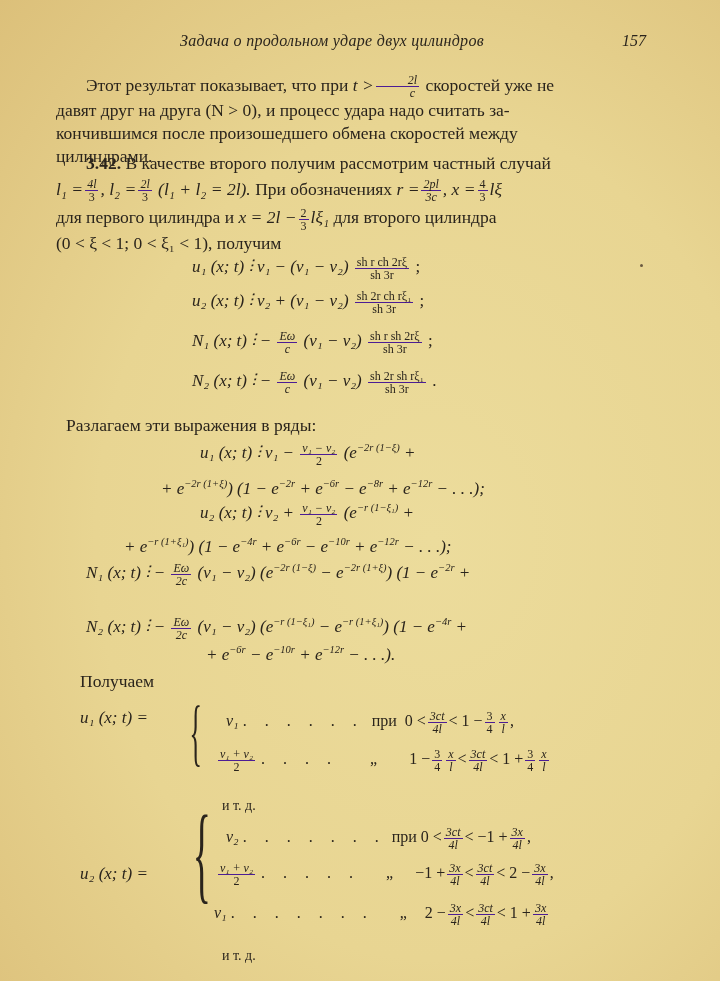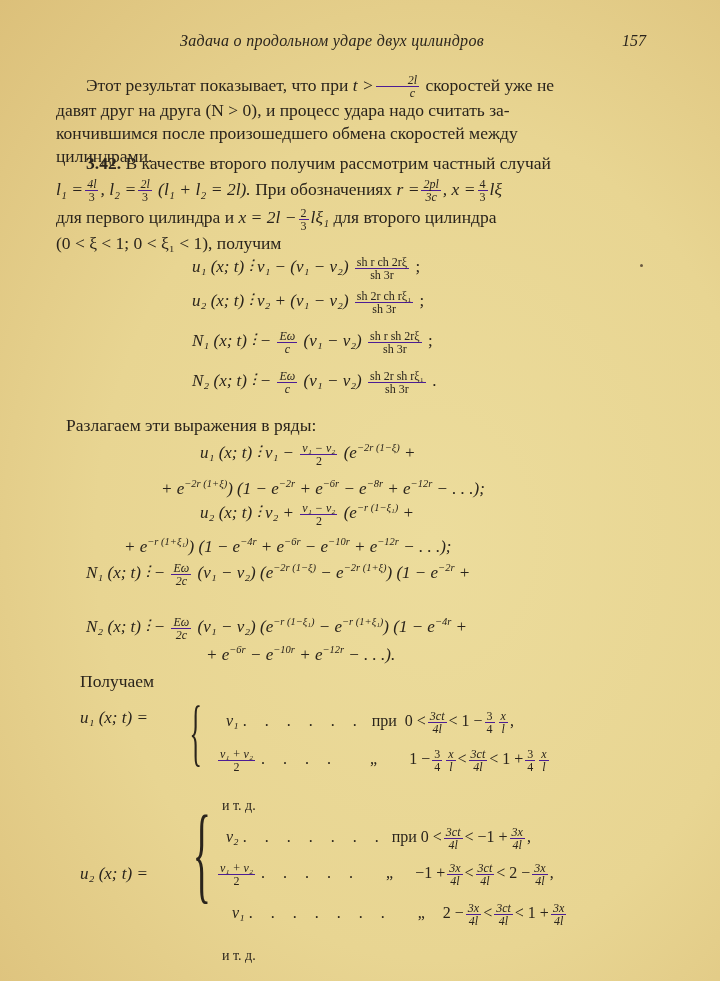--- a/index.html
+++ b/index.html
@@ -128,21 +128,21 @@
       <span class="dots">. . . . . . .</span>
       <span class="rm" style="margin-left:2px;">при</span>
       <span class="rm">0 &lt;</span><span class="frac"><span class="num">3ct</span><span class="den">4l</span></span><span class="rm">&lt; −1 +</span><span class="frac"><span class="num">3x</span><span class="den">4l</span></span><span class="rm">,</span>
     </div>
     <div class="case-row eq" style="top:862px; left:216px;">
       <span class="frac"><span class="num">v₁ + v₂</span><span class="den rm">2</span></span>
       <span class="dots">. . . . .</span>
       <span class="rm" style="margin-left:22px; margin-right:18px;">„</span>
       <span class="rm">−1 +</span><span class="frac"><span class="num">3x</span><span class="den">4l</span></span><span class="rm">&lt;</span><span class="frac"><span class="num">3ct</span><span class="den">4l</span></span><span class="rm">&lt; 2 −</span><span class="frac"><span class="num">3x</span><span class="den">4l</span></span><span class="rm">,</span>
     </div>
-    <div class="case-row eq" style="top:902px; left:232px;">
+    <div class="case-row eq" style="top:902px; left:214px;">
       <span>v₁</span>
       <span class="dots">. . . . . . .</span>
       <span class="rm" style="margin-left:22px; margin-right:14px;">„</span>
       <span class="rm">2 −</span><span class="frac"><span class="num">3x</span><span class="den">4l</span></span><span class="rm">&lt;</span><span class="frac"><span class="num">3ct</span><span class="den">4l</span></span><span class="rm">&lt; 1 +</span><span class="frac"><span class="num">3x</span><span class="den">4l</span></span>
     </div>
     <div class="abs" style="top:948px; left:222px; font-size:14px;">и т. д.</div>
   </div>
 
   <div class="speck" style="top:264px; left:640px;"></div>
 </div>

